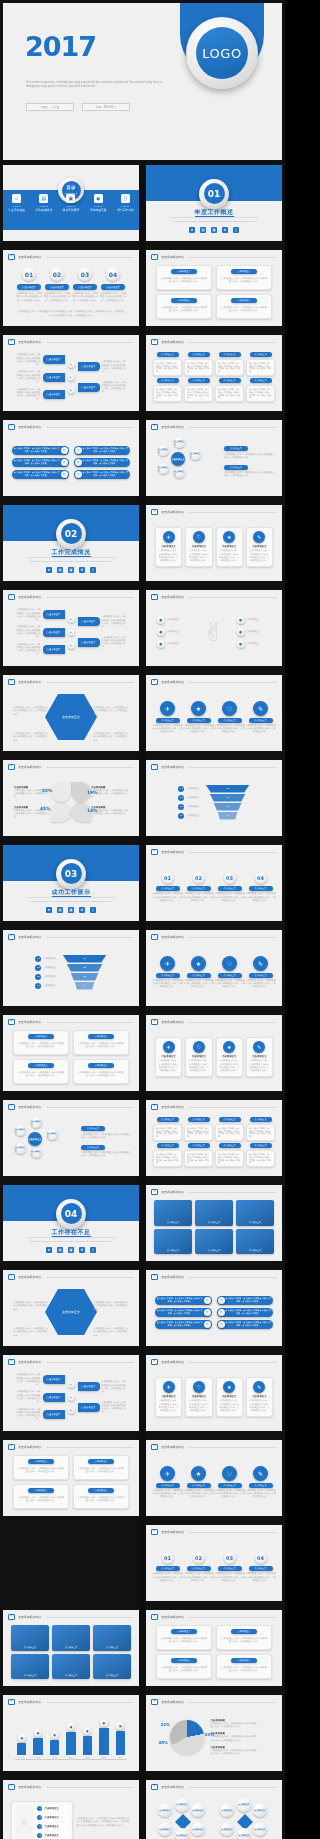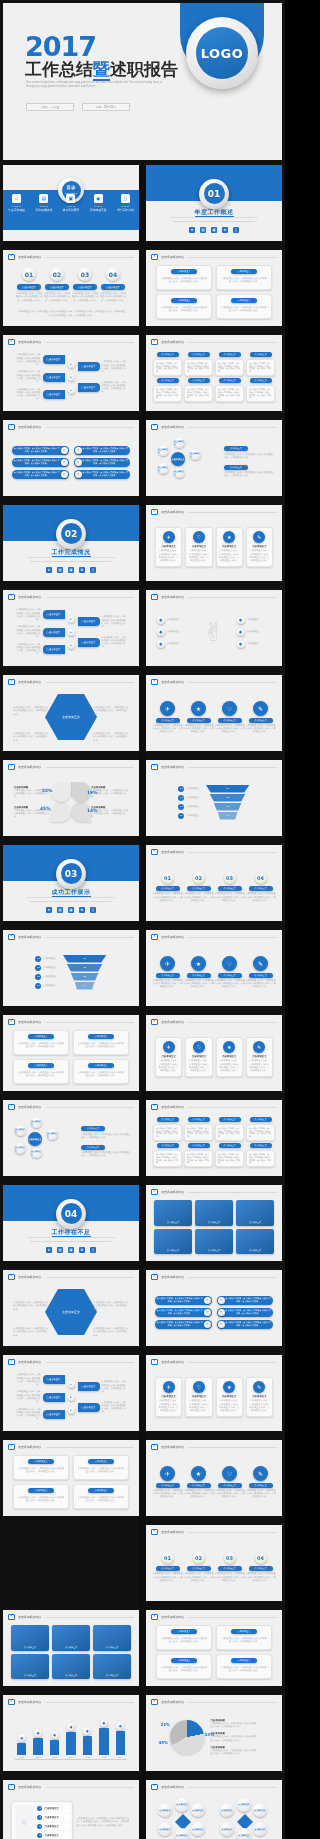--- a/index.html
+++ b/index.html
@@ -51,21 +51,21 @@
     position:absolute; right:24px; top:14px; width:72px; height:72px;
     border-radius:50%;
     background:radial-gradient(circle at 35% 25%, #ffffff 0%, #e9e9e9 55%, #c9c9c9 100%);
     box-shadow:0 3px 7px rgba(0,0,0,.3);
     display:flex; align-items:center; justify-content:center;
   }
   .logo-inner {
     width:52px; height:52px; border-radius:50%;
     background:linear-gradient(160deg,#2f86d8,#1765b0);
     display:flex; align-items:center; justify-content:center;
-    color:#fff; font-size:13px; font-weight:bold; letter-spacing:.5px;
+    color:#fff; font-size:13px; font-weight:normal; letter-spacing:.5px;
     font-family:"DejaVu Sans",sans-serif;
   }
 
   
   .toc-band { position:absolute; left:0; top:33%; width:100%; height:52%; background:#1f72c4; }
   .toc-badge {
     position:absolute; left:50%; top:16%; transform:translateX(-50%);
     width:26px; height:26px; border-radius:50%;
     background:radial-gradient(circle at 35% 25%,#fff 0%,#e6e6e6 60%,#c6c6c6 100%);
     box-shadow:0 1px 3px rgba(0,0,0,.35);
@@ -159,21 +159,20 @@
 <body>
 
 <div class="deck">
   <div class="vsep" style="top:162px;"></div>
 <div class="slide full full-title title-slide" style="top:3px;height:157px;">
       <div class="logo-band"></div>
       <div class="logo-ring">
         <div class="logo-inner">LOGO</div>
       </div>
       <div class="year">2017</div>
-      <div class="maintitle"><span>工作总结</span><span class="hl">暨</span><span>述职报告</span></div>
       <div class="sub">Your content to play here, or through your copy, paste in this box, and select only the text. Your content to play here, or through your copy, paste in this box, and select only the text.</div>
       <div class="btnrow">
         <div class="tbtn">汇报人：办公室</div>
         <div class="tbtn">日期：XX年XX月</div>
       </div>
     </div>
     <div class="slide left" style="top:165px;height:76px;">
       <div class="toc-band"></div>
       <div class="toc-badge">
         <div class="b1">

